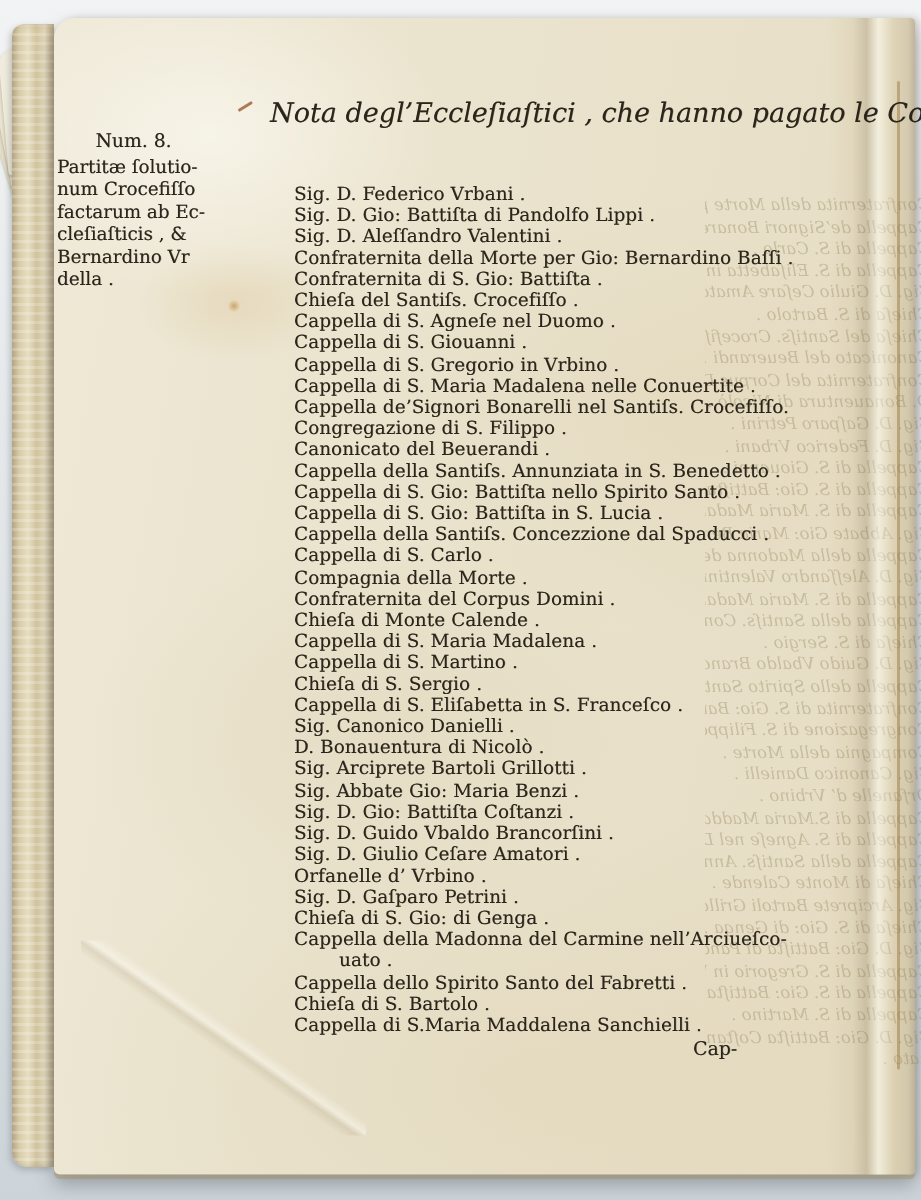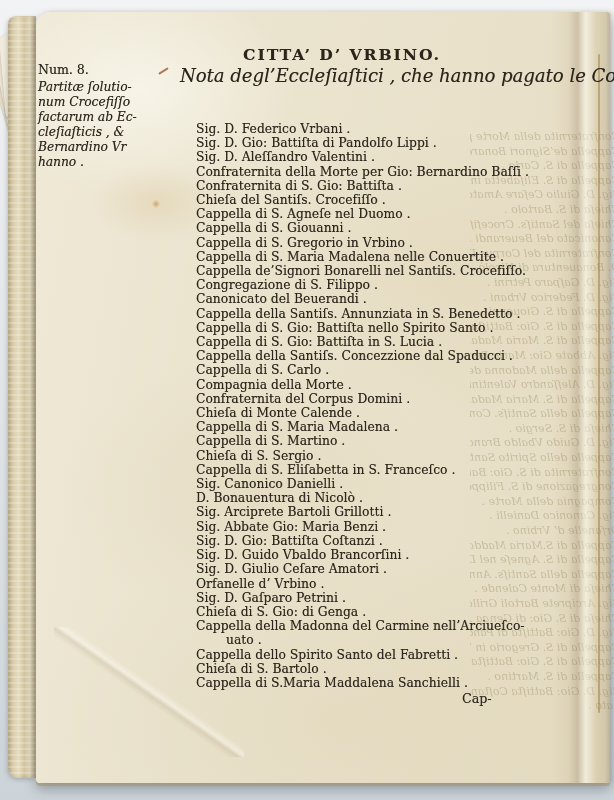--- a/index.html
+++ b/index.html
@@ -52,22 +52,22 @@
   }
   .pen-mark{position:absolute;left:122px;top:58px;width:11px;height:2px;background:#95522b;opacity:.75;transform:rotate(-32deg);border-radius:1px;}
 
   
   .ink{color:#2b241a;text-shadow:.3px .3px 0 rgba(43,36,26,.45);}
   .title{
     position:absolute;left:120px;top:33px;width:372px;text-align:center;
     font-size:15.5px;font-weight:bold;letter-spacing:2px;
   }
   .margin-note{position:absolute;left:2px;top:50px;width:104px;}
-  .margin-num{text-align:left;font-size:12.5px;margin-bottom:3px;padding-right:2px;}
-  .margin-line{font-style:italic;font-size:12.2px;line-height:15px;white-space:nowrap;}
+  .margin-num{text-align:center;font-size:12.5px;margin-bottom:3px;padding-right:2px;margin-top:24px;}
+  .margin-line{font-size:12.2px;line-height:15px;white-space:nowrap;}
   .subtitle{position:absolute;left:144px;top:55px;width:344px;text-align:center;}
   .subtitle-line{font-style:italic;font-weight:400;font-size:18px;line-height:17px;white-space:nowrap;}
   .entries{position:absolute;left:160px;top:110px;width:410px;}
   .entry{font-size:12.2px;line-height:14.2px;white-space:nowrap;letter-spacing:.1px;}
   .entry.cont{margin-left:30px;}
   .catchword{position:absolute;left:426px;top:679px;font-size:12.6px;font-weight:normal;}
 
   
   .ghost{
     position:absolute;left:434px;top:118px;width:150px;height:590px;overflow:hidden;
@@ -131,31 +131,30 @@
         <div class="ghost-line">Cappella di S. Martino .</div>
         <div class="ghost-line">Sig. D. Gio: Battiſta Coſtanzi .</div>
         <div class="ghost-line">uato .</div>
       </div>
 
     <div class="fold"></div>
     <div class="fold-line"></div>
     <div class="crease-bl"></div>
     <div class="pen-mark"></div>
 
-    <div class="title ink">CITTA’ D’ VRBINO.</div>
 
     <div class="margin-note">
       <div class="margin-num ink">Num. 8.</div>
       <div id="margin-lines">
           <div class="margin-line ink">Partitæ ſolutio-</div>
           <div class="margin-line ink">num Crocefiſſo</div>
           <div class="margin-line ink">factarum ab Ec-</div>
           <div class="margin-line ink">cleſiaſticis , &amp;</div>
           <div class="margin-line ink">Bernardino Vr</div>
-          <div class="margin-line ink">hanno .</div>
+          <div class="margin-line ink">della .</div>
         </div>
     </div>
 
     <div class="subtitle" id="subtitle-lines">
         <div class="subtitle-line ink">Nota degl’Eccleſiaſtici , che hanno pagato le Collette</div>
       </div>
 
     <div class="entries" id="entry-list">
         <div class="entry ink">Sig. D. Federico Vrbani .</div>
         <div class="entry ink">Sig. D. Gio: Battiſta di Pandolfo Lippi .</div>

